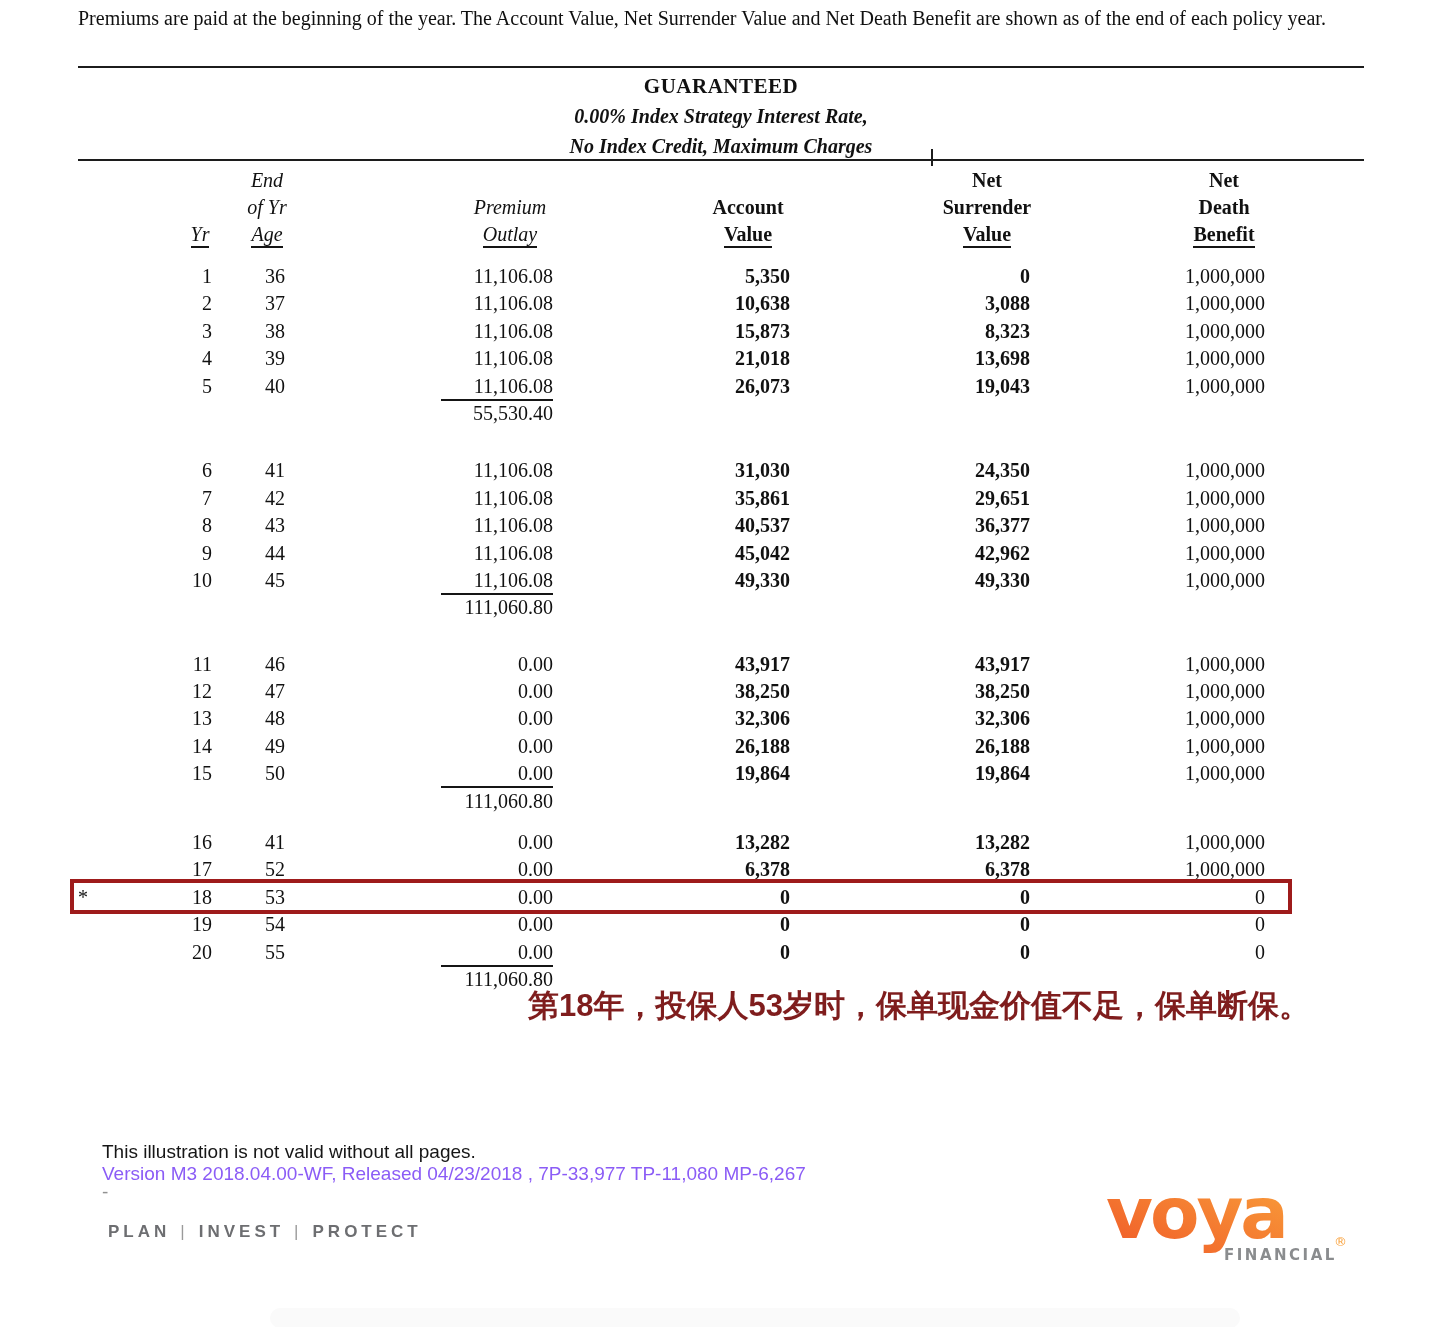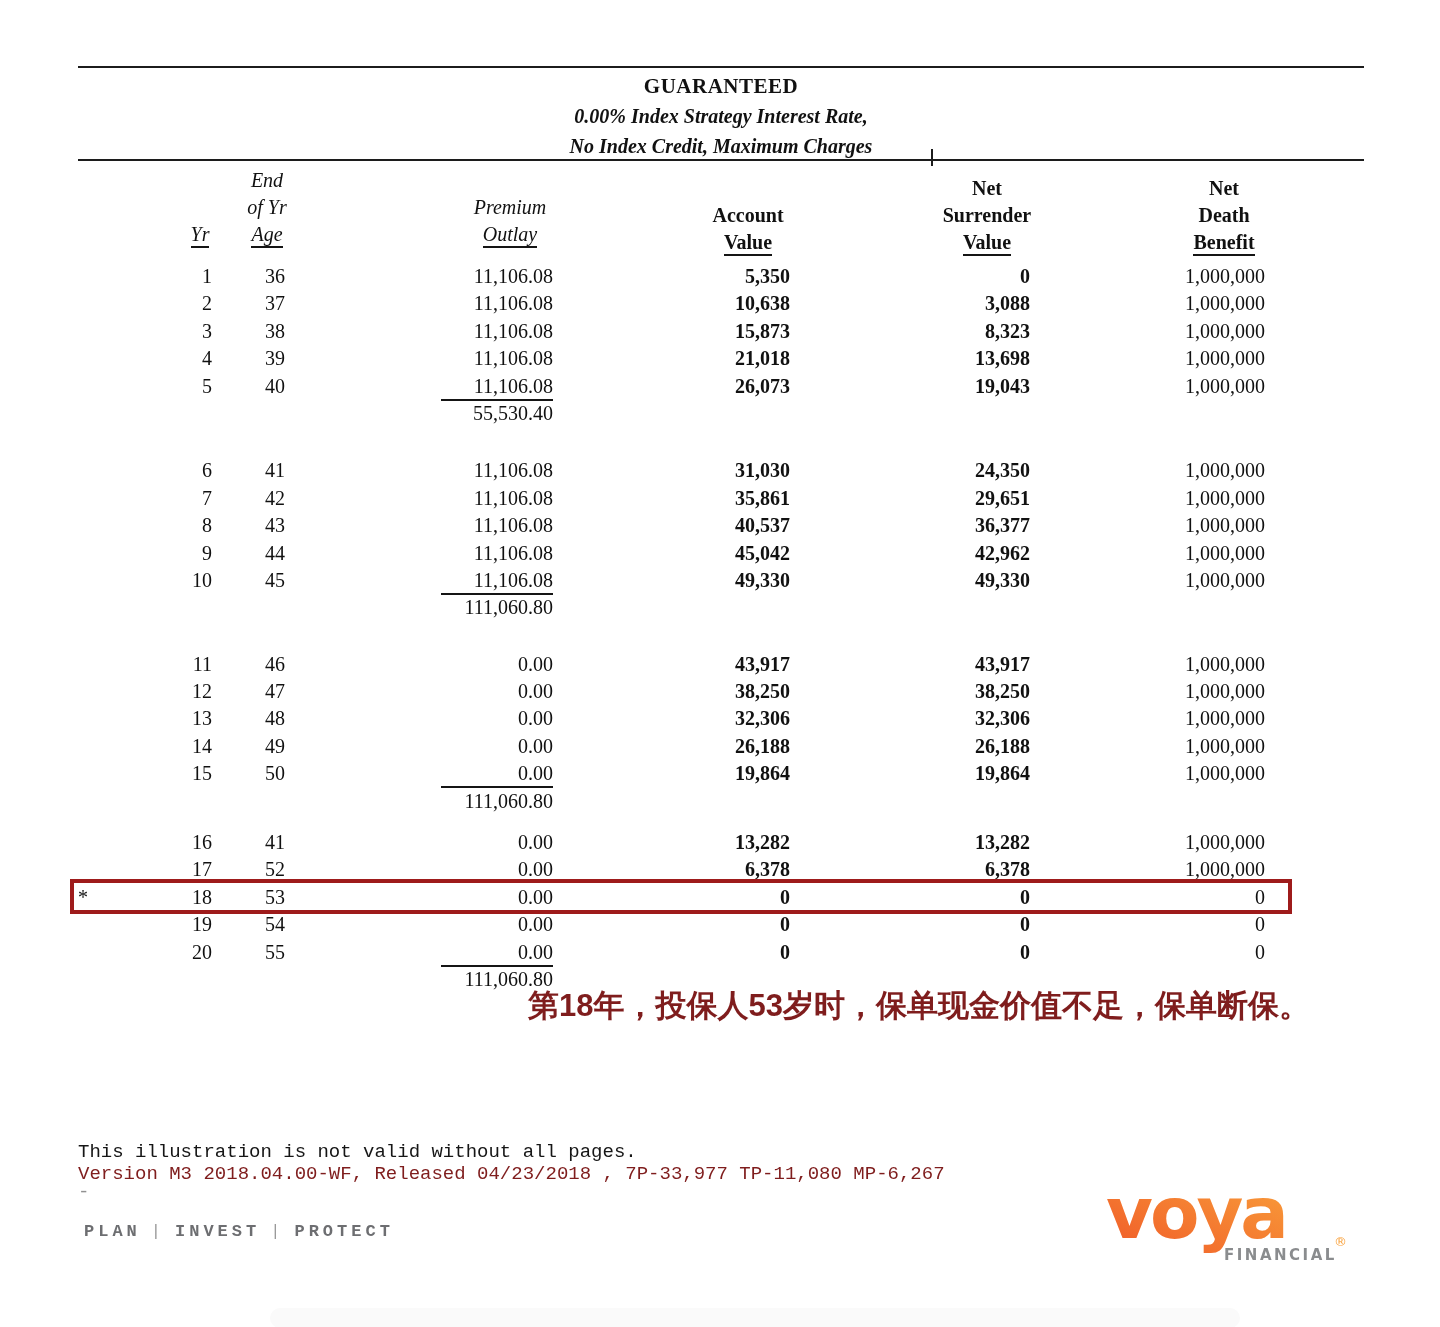--- a/index.html
+++ b/index.html
@@ -19,21 +19,21 @@
   .scn{position:absolute;left:78px;width:1286px;text-align:center;}
   .scn-title{top:74px;font-size:21px;font-weight:bold;letter-spacing:.5px;}
   .scn-sub1{top:105px;font-size:20px;font-weight:bold;font-style:italic;}
   .scn-sub2{top:135px;font-size:20px;font-weight:bold;font-style:italic;}
 
   
   .chead{position:absolute;top:167px;text-align:center;font-size:20px;line-height:27px;}
   .chead span{display:block;height:27px;}
   .chead .u i{font-style:inherit;display:inline-block;border-bottom:2px solid #151515;line-height:24px;}
   .ch-italic{font-style:italic;}
-  .ch-bold{font-weight:bold;margin-top:8px;}
+  .ch-bold{font-weight:bold;}
   .ch-yr{left:160px;width:80px;}
   .ch-age{left:227px;width:80px;}
   .ch-premium{left:430px;width:160px;}
   .ch-account{left:668px;width:160px;}
   .ch-surrender{left:907px;width:160px;}
   .ch-death{left:1144px;width:160px;}
 
   
   .rows{position:absolute;left:78px;top:263px;width:1294px;font-size:20px;}
   .trow{position:relative;height:27.4px;line-height:27.4px;}
@@ -52,38 +52,39 @@
 
   
   .hibox{position:absolute;box-sizing:border-box;left:-8px;width:1222px;height:35px;
          border:4px solid #9e1b1b;background:transparent;}
 
   
   .annotation{position:absolute;left:528px;top:985px;font-size:31px;font-weight:bold;
               font-family:"Liberation Sans","DejaVu Sans",sans-serif;white-space:nowrap;}
 
   
-  .f-sans{font-family:Liberation Mono, monospace;}
+  .f-sans{font-family:Liberation Sans, sans-serif;margin-left:24px;}
   .f-valid{position:absolute;left:78px;top:1141px;font-size:19px;color:#161616;}
-  .f-version{position:absolute;left:78px;top:1163px;font-size:19px;color:#7f1d1d;}
+  .f-version{position:absolute;left:78px;top:1163px;font-size:19px;color:#8b5cf6;}
   .f-dash{position:absolute;left:78px;top:1181px;font-size:19px;color:#919191;}
   .f-tagline{position:absolute;left:84px;top:1222px;font-size:17px;font-weight:bold;
              letter-spacing:4px;color:#6d6e71;}
   .f-tagline .sep{color:#9a9a9a;padding:0 10px;font-weight:normal;}
 
   .logo{position:absolute;left:1106px;top:1176px;width:260px;height:92px;}
 
   .bottom-bar{position:absolute;left:270px;top:1308px;width:970px;height:20px;
               background:#fafafa;border-radius:10px;}
 </style>
 </head>
 <body>
 
 <div class="page">
 
+  <div class="intro">Premiums are paid at the beginning of the year.  The Account Value, Net Surrender Value and Net Death Benefit are shown as of the end of each policy year.</div>
 
   <div class="rule rule1"></div>
 
   <div class="scn scn-title">GUARANTEED</div>
   <div class="scn scn-sub1">0.00% Index Strategy Interest Rate,</div>
   <div class="scn scn-sub2">No Index Credit, Maximum Charges</div>
 
   <div class="rule rule2"></div>
   <div class="col-tick"></div>
 

